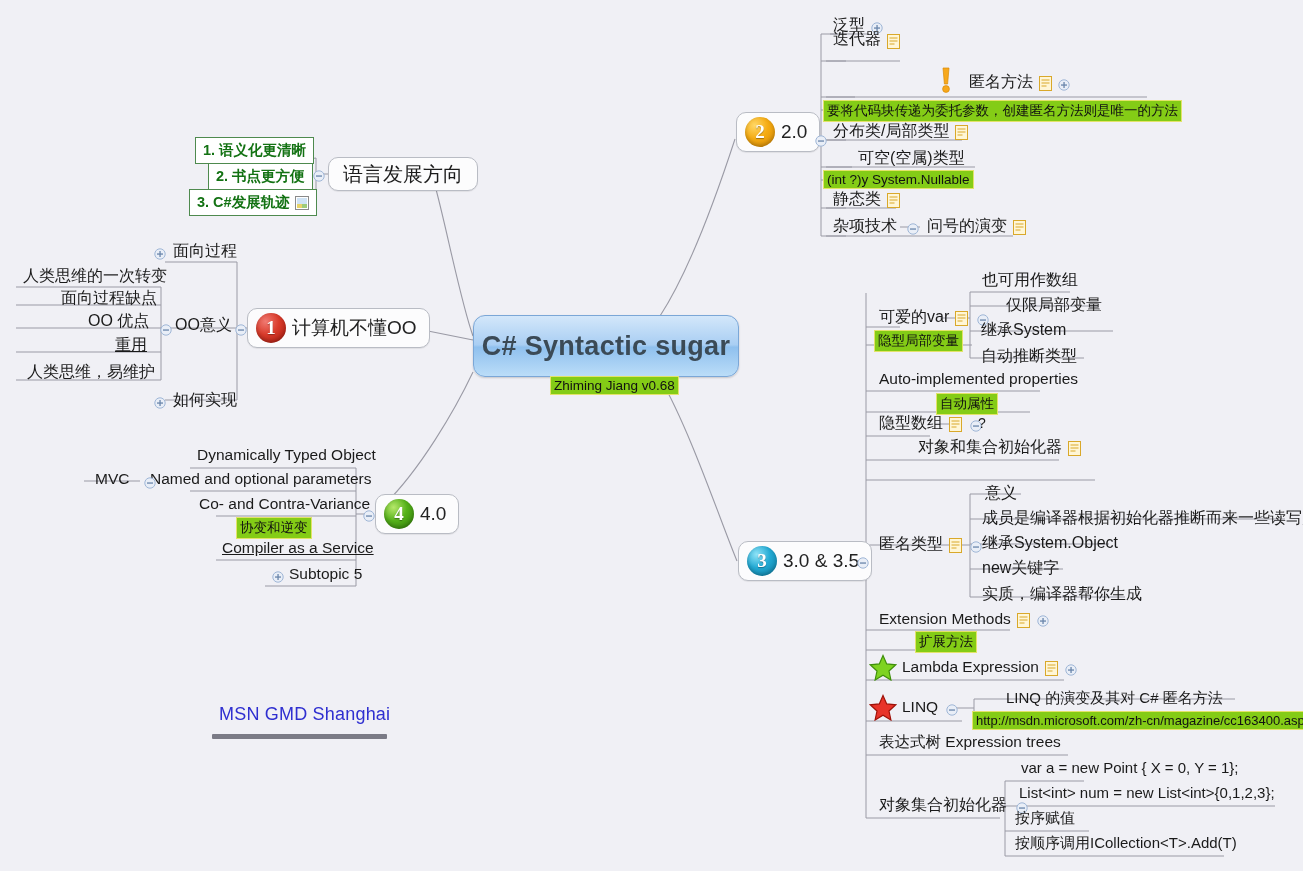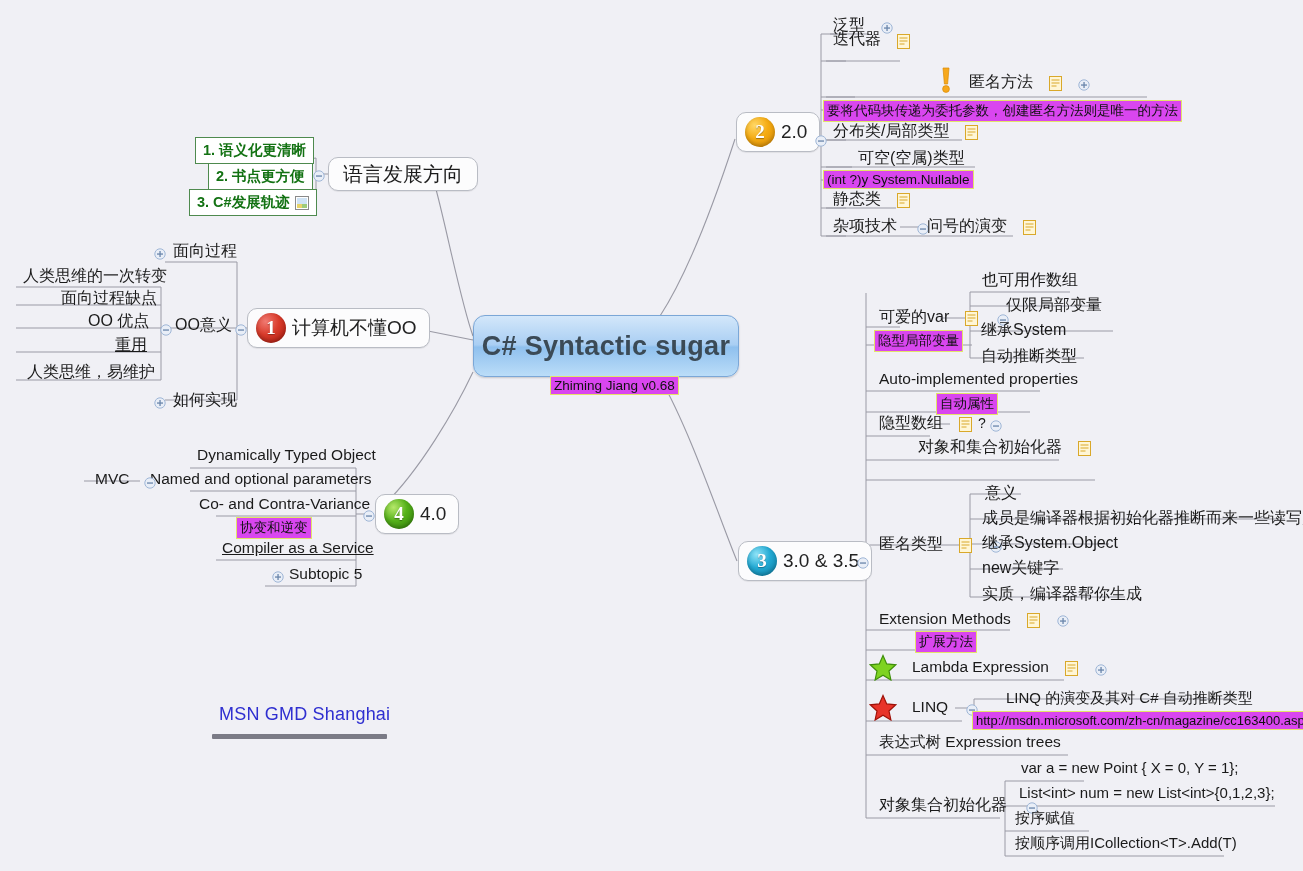--- a/index.html
+++ b/index.html
@@ -7,21 +7,21 @@
     width:1303px;height:871px;
     background:#f0f0f5;
     font-family:"Liberation Sans","DejaVu Sans",sans-serif;
     overflow:hidden;
     position:relative;
     color:#111;
   }
   #stage{position:absolute;left:0;top:0;width:1303px;height:871px;}
   svg#wires{position:absolute;left:0;top:0;width:1303px;height:871px;pointer-events:none;}
 
-  .node{position:absolute;white-space:nowrap;line-height:1;gap:10px;}
+  .node{position:absolute;white-space:nowrap;line-height:1;}
 
   
   .topic{
     font-size:15px;color:#1a1a1a;
     padding:0 3px 2px 3px;
   }
   .topic.cn{font-size:16px;}
 
   
   .central{
@@ -58,21 +58,21 @@
     font-weight:bold;
     font-size:14.5px;
     padding:3px 7px;
     white-space:nowrap;
     display:flex;align-items:center;gap:5px;
   }
 
   
   .hl{
     position:absolute;
-    background:#d946ef;
+    background:#84cc16;
     border:1px solid #e3e36a;
     font-size:13.5px;
     padding:1px 3px;
     color:#111;
     white-space:nowrap;
   }
   .hl.cn{font-size:13.5px;}
   .hl.link{color:#111;font-size:13px;}
 
   
@@ -581,21 +581,21 @@
     </svg>
   </span>
   <span class="topic txt" style="font-size:15.5px;">LINQ</span>
   <span class="ico minus-ico" style="margin-left:5px;">
     <svg viewBox="0 0 12 12" width="12" height="12">
           <circle cx="6" cy="6" r="5.2" fill="#e9eef7" stroke="#9fb6d6"></circle>
           <rect x="3" y="5.4" width="6" height="1.3" fill="#6a87ab"></rect>
         </svg>
   </span>
 </div>
-<div class="node topic cn" style="left:1003px;top:690px;font-size:15px;">LINQ 的演变及其对 C# 自动推断类型</div>
+<div class="node topic cn" style="left:1003px;top:690px;font-size:15px;">LINQ 的演变及其对 C# 匿名方法</div>
 <div class="hl link" style="left:972px;top:711px;">http://msdn.microsoft.com/zh-cn/magazine/cc163400.aspx</div>
 
 <div class="node topic cn" style="left:876px;top:734px;font-size:15.5px;">表达式树 Expression trees</div>
 
 <div class="node row" style="left:876px;top:797px;">
   <span class="topic cn txt">对象集合初始化器</span>
   <span class="ico minus-ico" style="margin-left:6px;">
     <svg viewBox="0 0 12 12" width="12" height="12">
           <circle cx="6" cy="6" r="5.2" fill="#e9eef7" stroke="#9fb6d6"></circle>
           <rect x="3" y="5.4" width="6" height="1.3" fill="#6a87ab"></rect>

